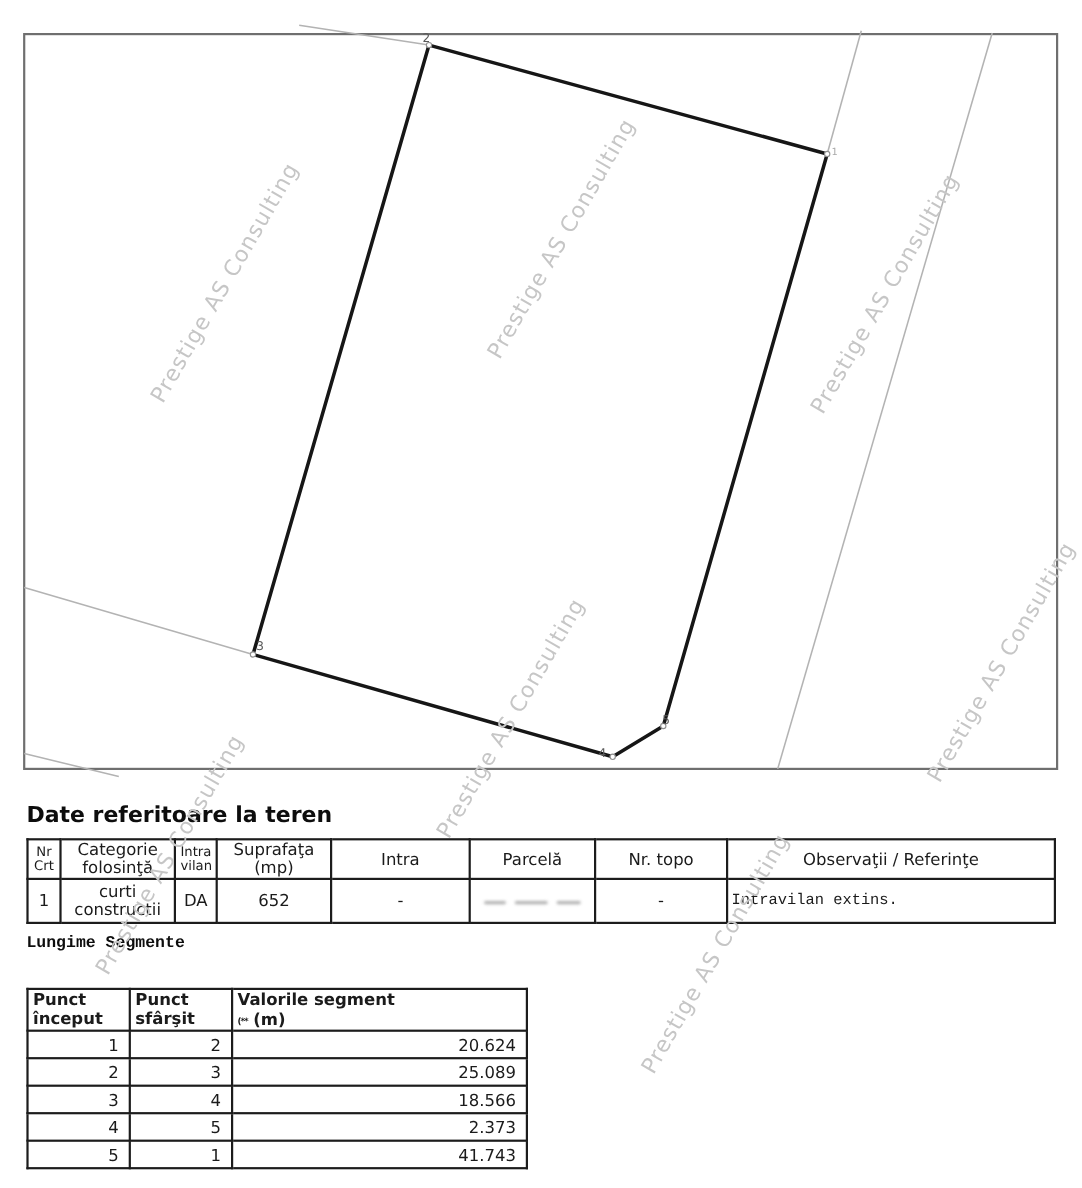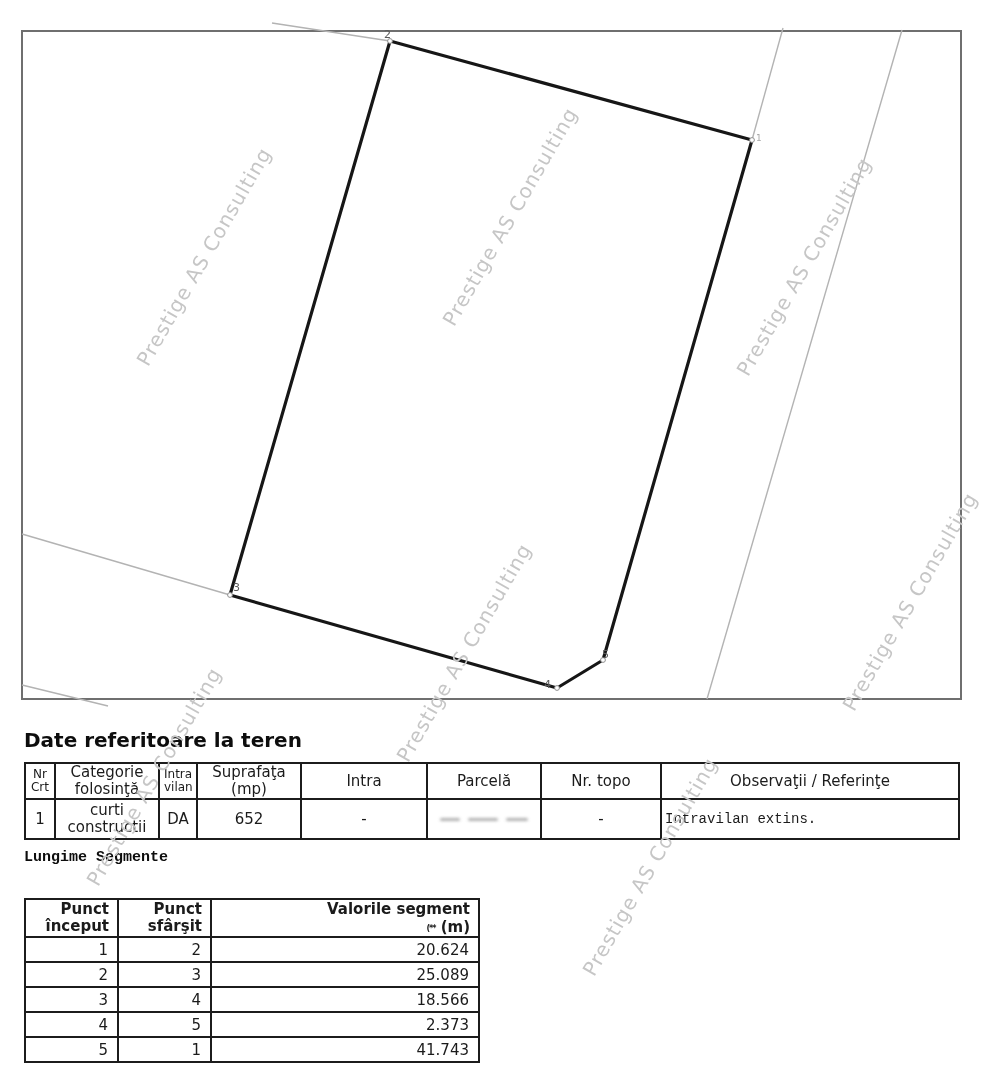--- a/index.html
+++ b/index.html
@@ -43,21 +43,21 @@
   .land-table th.sm{font-size:12px;}
   .land-table td{height:40px;font-size:15px;text-align:center;vertical-align:middle;}
   .land-table td.obs{text-align:left;font-size:14px;padding-left:3px;font-family:Liberation Mono, monospace;}
 
   
   .smudge{display:inline-block;filter:blur(1.6px);opacity:.75;vertical-align:middle;}
   .smudge i{display:inline-block;height:3px;background:#979797;border-radius:2px;margin:0 4px;vertical-align:middle;}
   .smudge i.a{width:20px;}.smudge i.b{width:30px;}.smudge i.c{width:22px;}
 
   .seg-table{position:absolute;left:24px;top:898px;width:454px;}
-  .seg-table th{height:34px;font-size:15px;font-weight:bold;text-align:right;vertical-align:middle;padding-right:8px;}
+  .seg-table th{height:34px;font-size:15px;font-weight:bold;text-align:left;vertical-align:middle;padding-right:8px;}
   .seg-table td{height:25px;font-size:15px;text-align:right;padding-right:9px;vertical-align:middle;}
   .unit-line{display:block;font-weight:bold;font-size:15px;}
   .unit-marker{font-size:8px;font-weight:bold;letter-spacing:-1px;position:relative;top:-1px;}
 
   
   .footnote-clip{position:absolute;left:100px;top:1075px;width:760px;height:5px;overflow:hidden;}
   .footnote-clip span{font-size:12.5px;color:#3c3c3c;white-space:nowrap;}
 </style>
 </head>
 <body>

